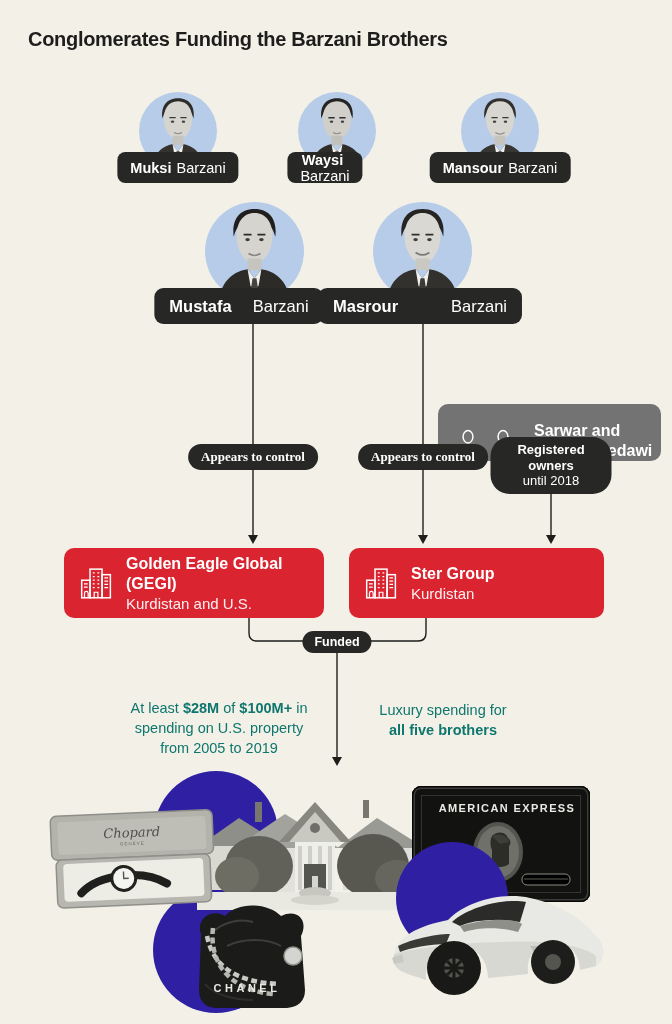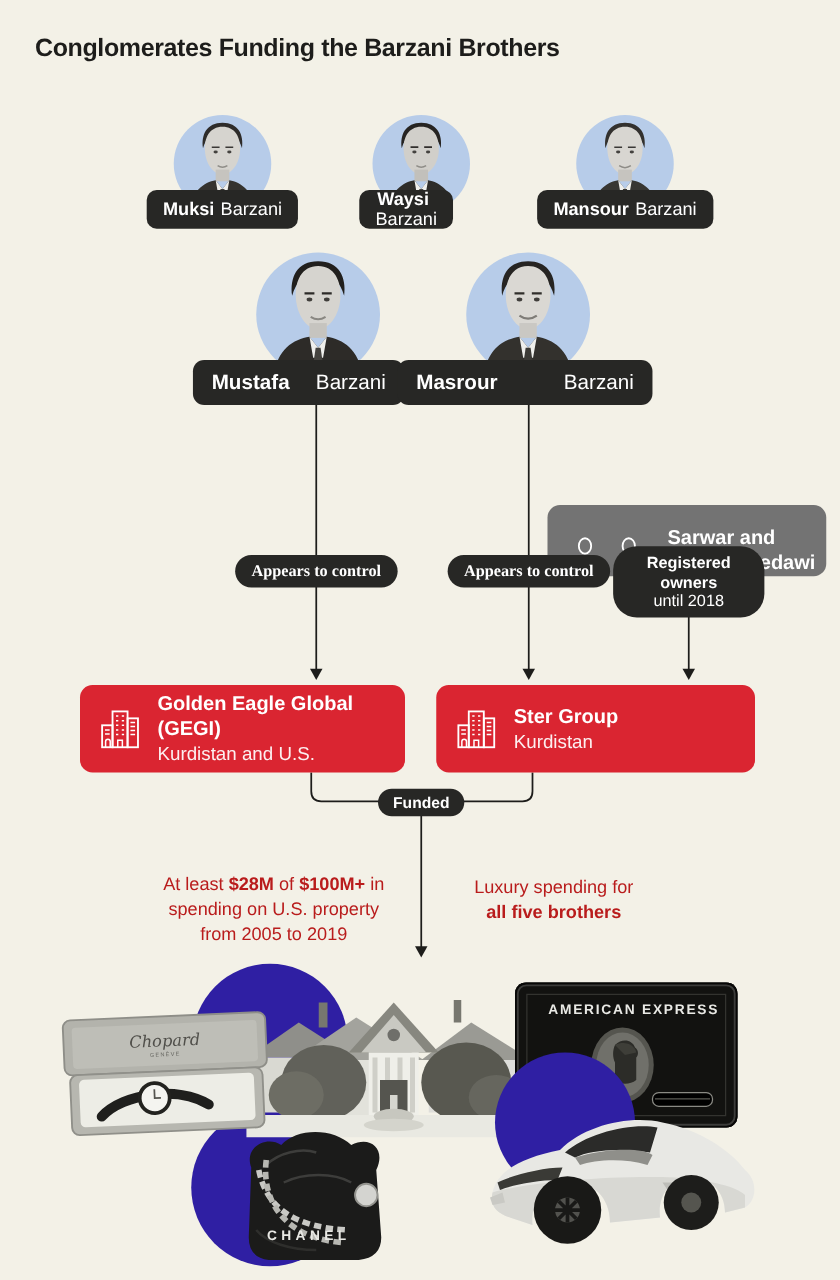--- a/index.html
+++ b/index.html
@@ -59,21 +59,21 @@
   
   .company {
     position:absolute; top:548px; height:70px;
     background:#da2531; border-radius:10px; color:#fff;
     display:flex; align-items:center; padding-left:14px; box-sizing:border-box;
   }
   .company svg.bldg { width:37px; height:38px; margin-right:11px; flex:none; }
   .company .c-name { font-weight:bold; font-size:16px; line-height:20px; }
   .company .c-loc { font-size:15px; line-height:19px; color:rgba(255,255,255,0.93); }
   
-  .annotation { position:absolute; text-align:center; font-size:14.5px; line-height:20px; color:#b91c1c; }
+  .annotation { position:absolute; text-align:center; font-size:14.5px; line-height:20px; color:#0f766e; }
   
   .pcircle { position:absolute; border-radius:50%; background:#2f1fa3; }
   .collage-item { position:absolute; }
   .collage-item svg { display:block; width:100%; height:100%; }
   
   .amex {
     position:absolute; left:412px; top:786px; width:178px; height:116px;
     background:#121210; border-radius:9px;
     box-shadow: inset 0 0 0 1.5px #070706, inset 0 0 0 3px #3c3c3a, inset 0 0 0 9px #121210, inset 0 0 0 10px #33332f;
   }

